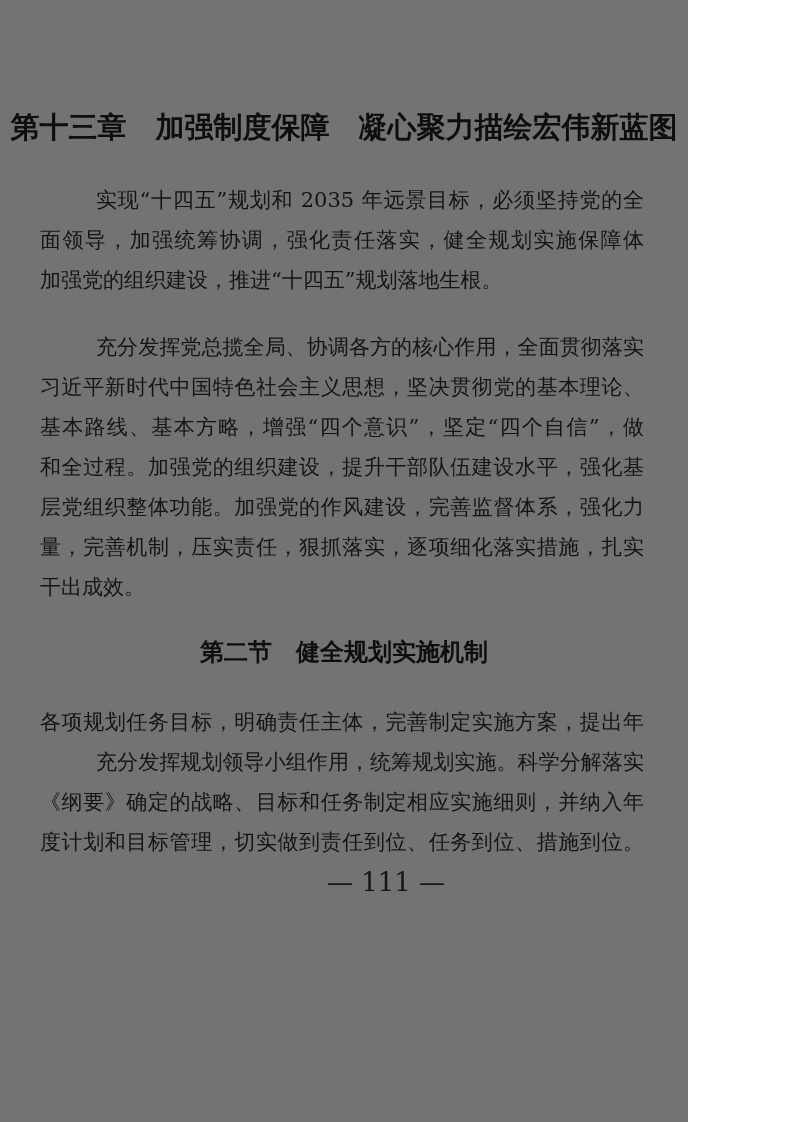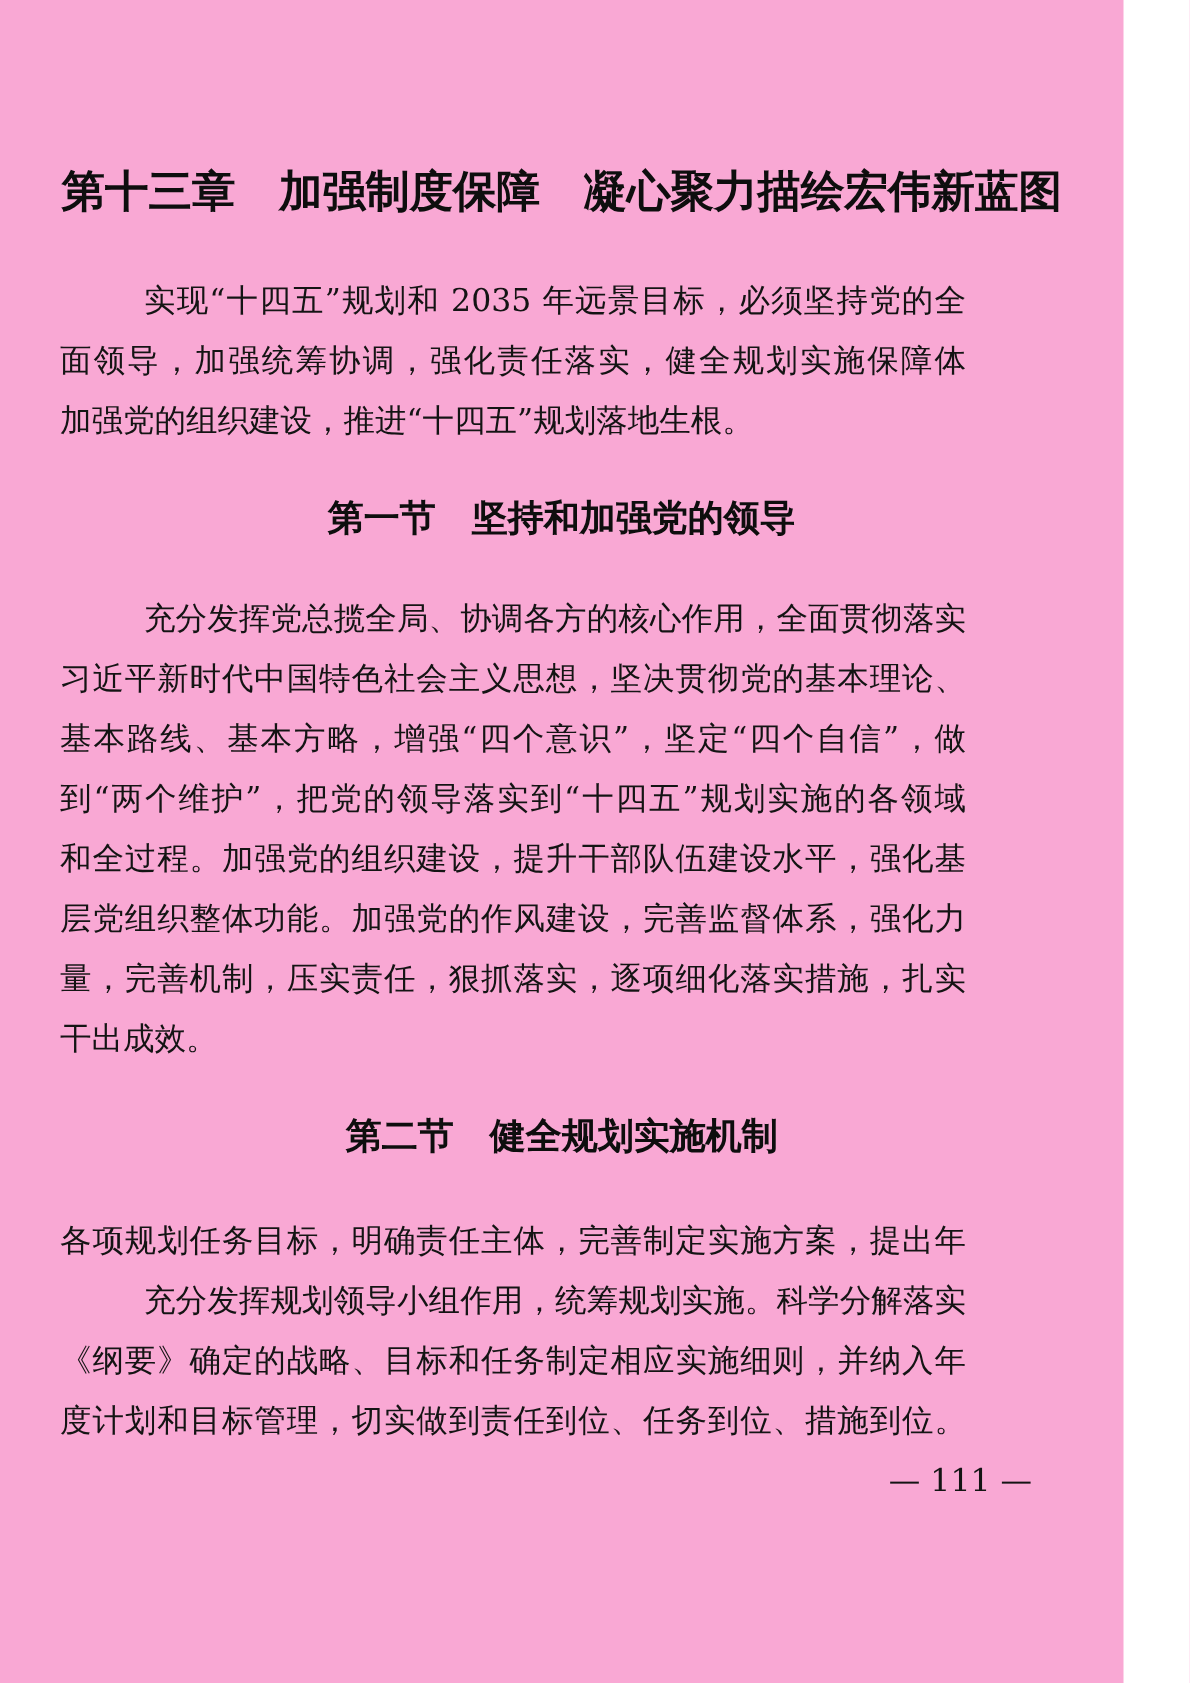--- a/index.html
+++ b/index.html
@@ -2,23 +2,23 @@
 <html><head>
 <meta charset="utf-8">
 <style>
   html, body {
     margin: 0;
     padding: 0;
     background: #ffffff;
   }
   .page {
     position: relative;
-    width: 749px;
+    width: 688px;
     height: 1122px;
-    background: #f9a8d4;
+    background: #737373;
     color: #141414;
     overflow: hidden; 
     font-family: "DejaVu Serif", "Liberation Serif", serif;
   }
   .chapter-title {
     margin: 112px 0 0 0;
     font-family: "DejaVu Sans", "Liberation Sans", sans-serif;
     font-weight: bold;
     font-size: 29px;
     line-height: 30px;
@@ -51,46 +51,44 @@
     text-align: justify;
     text-align-last: justify;
     letter-spacing: 0;
   }
   .line.indent { text-indent: 56px; }
   .line.short  { text-align-last: left; }
   .page-number {
     width: 604px;
     margin-left: 84px;
     margin-top: 5px;
-    font-size: 21px;
+    font-size: 26px;
     line-height: 30px;
-    text-align: right;
+    text-align: center;
     color: #141414;
   }
 </style>
 </head>
 <body>
 
 <div class="page">
 
   <h1 class="chapter-title">第十三章　加强制度保障　凝心聚力描绘宏伟新蓝图</h1>
 
   <div class="para para-intro">
     <div class="line indent">实现“十四五”规划和 2035 年远景目标，必须坚持党的全</div>
     <div class="line">面领导，加强统筹协调，强化责任落实，健全规划实施保障体系，</div>
     <div class="line short">加强党的组织建设，推进“十四五”规划落地生根。</div>
   </div>
 
-  <h2 class="section-heading">第一节　坚持和加强党的领导</h2>
 
   <div class="para para-sec1">
     <div class="line indent">充分发挥党总揽全局、协调各方的核心作用，全面贯彻落实</div>
     <div class="line">习近平新时代中国特色社会主义思想，坚决贯彻党的基本理论、</div>
     <div class="line">基本路线、基本方略，增强“四个意识”，坚定“四个自信”，做</div>
-    <div class="line">到“两个维护”，把党的领导落实到“十四五”规划实施的各领域</div>
     <div class="line">和全过程。加强党的组织建设，提升干部队伍建设水平，强化基</div>
     <div class="line">层党组织整体功能。加强党的作风建设，完善监督体系，强化力</div>
     <div class="line">量，完善机制，压实责任，狠抓落实，逐项细化落实措施，扎实</div>
     <div class="line short">干出成效。</div>
   </div>
 
   <h2 class="section-heading">第二节　健全规划实施机制</h2>
 
   <div class="para para-sec2">
     <div class="line">各项规划任务目标，明确责任主体，完善制定实施方案，提出年</div>

